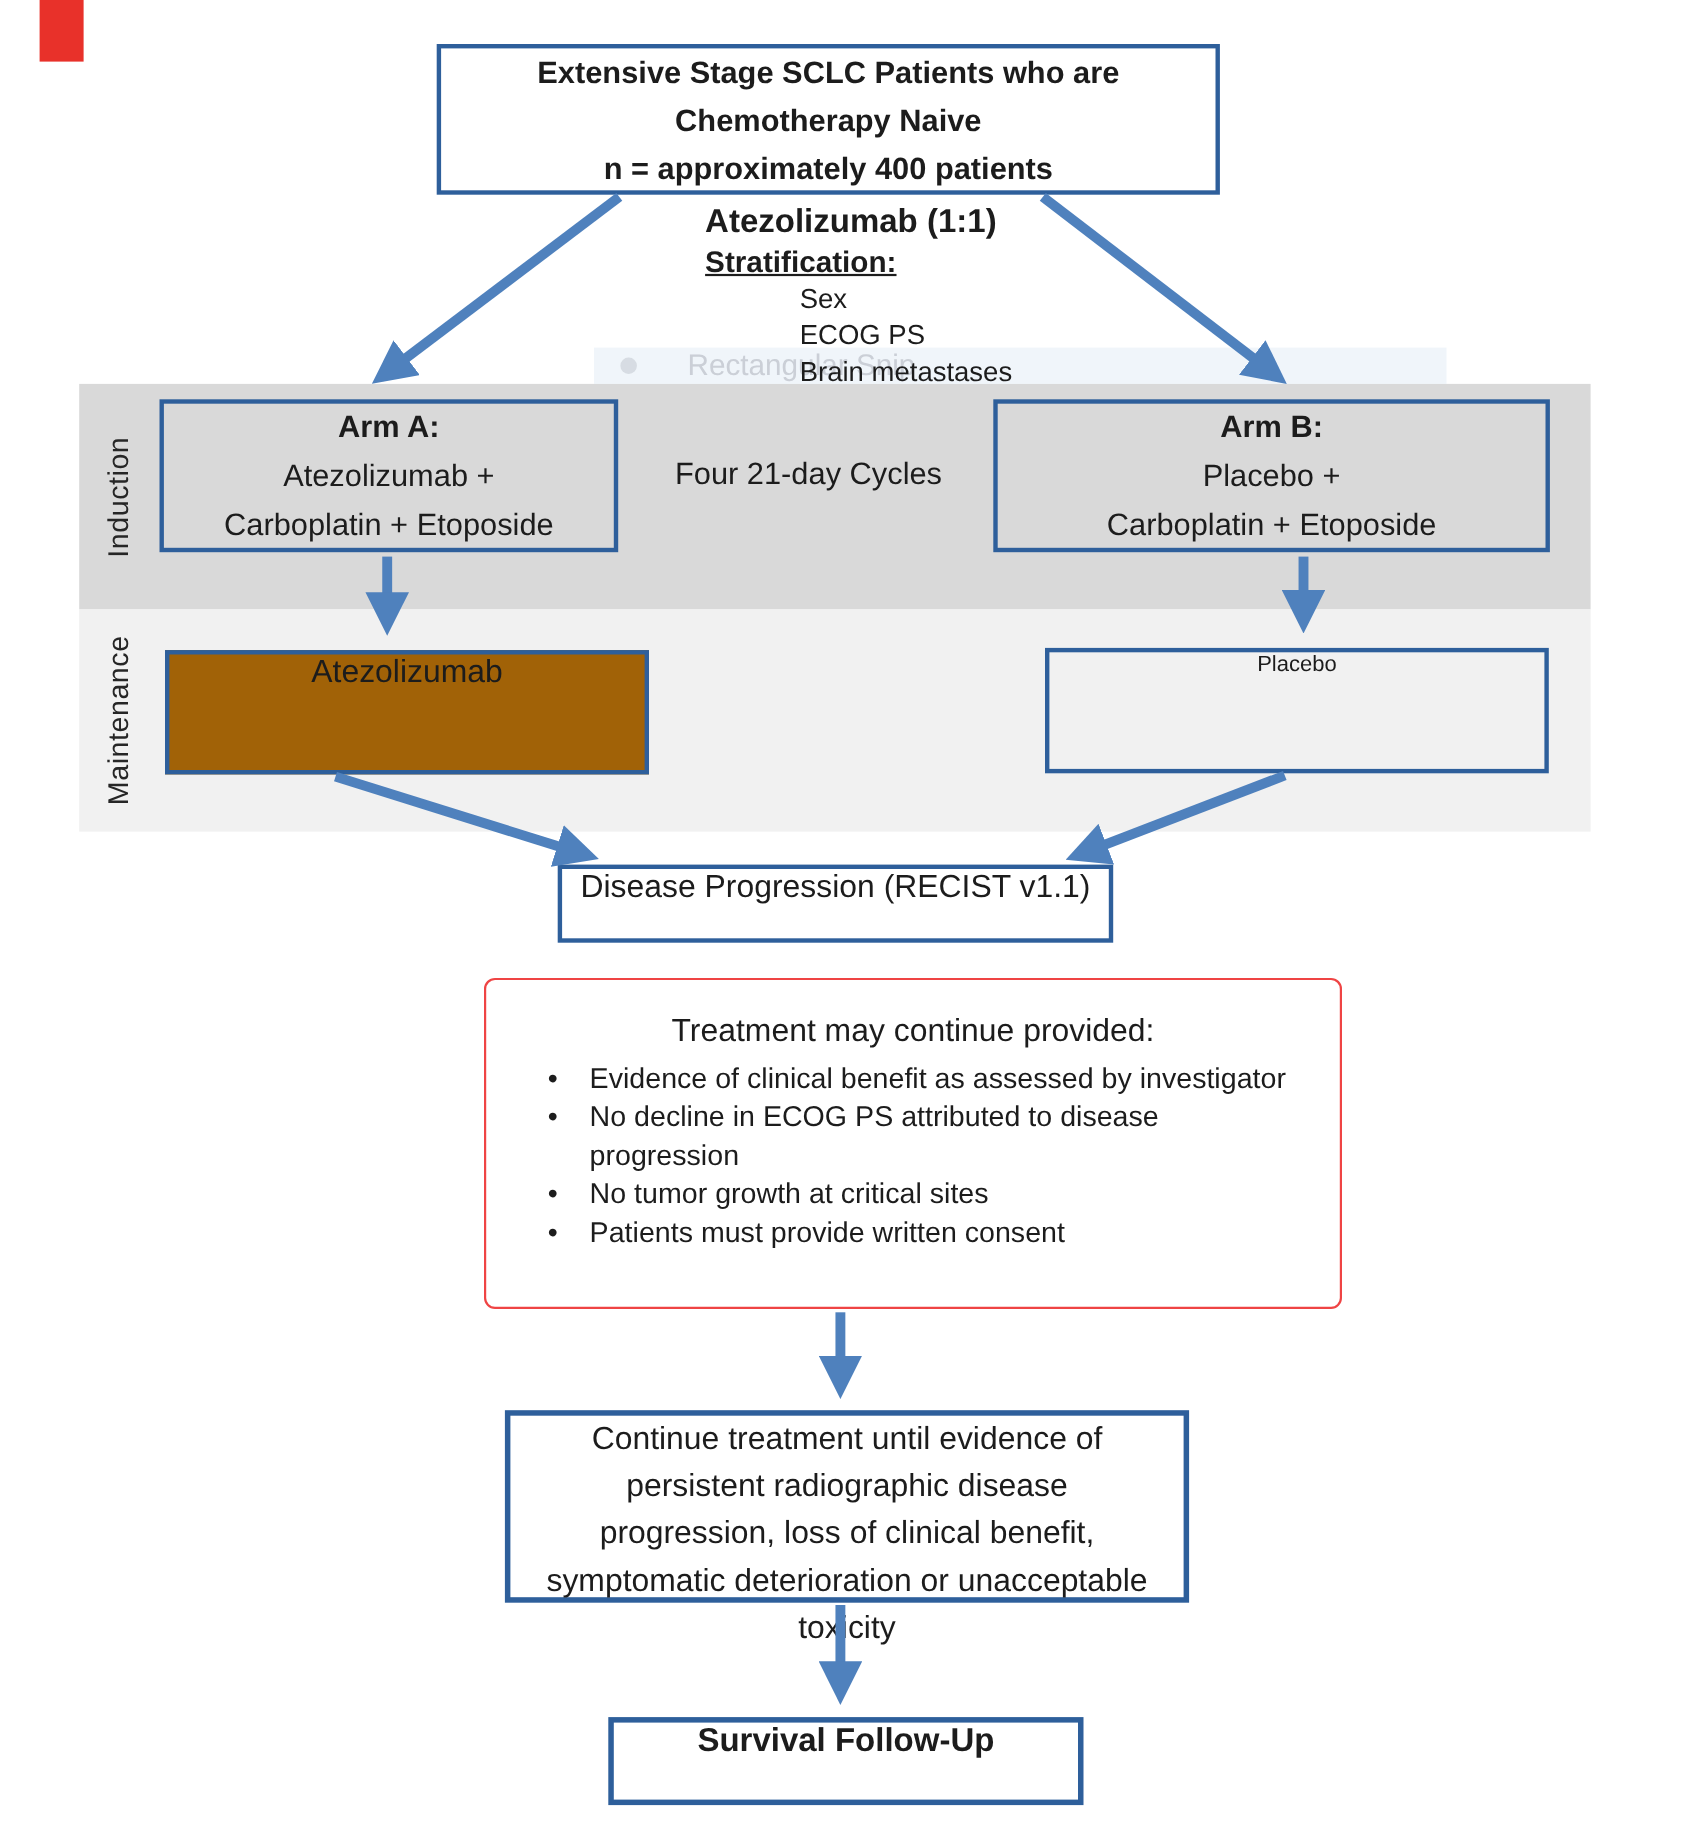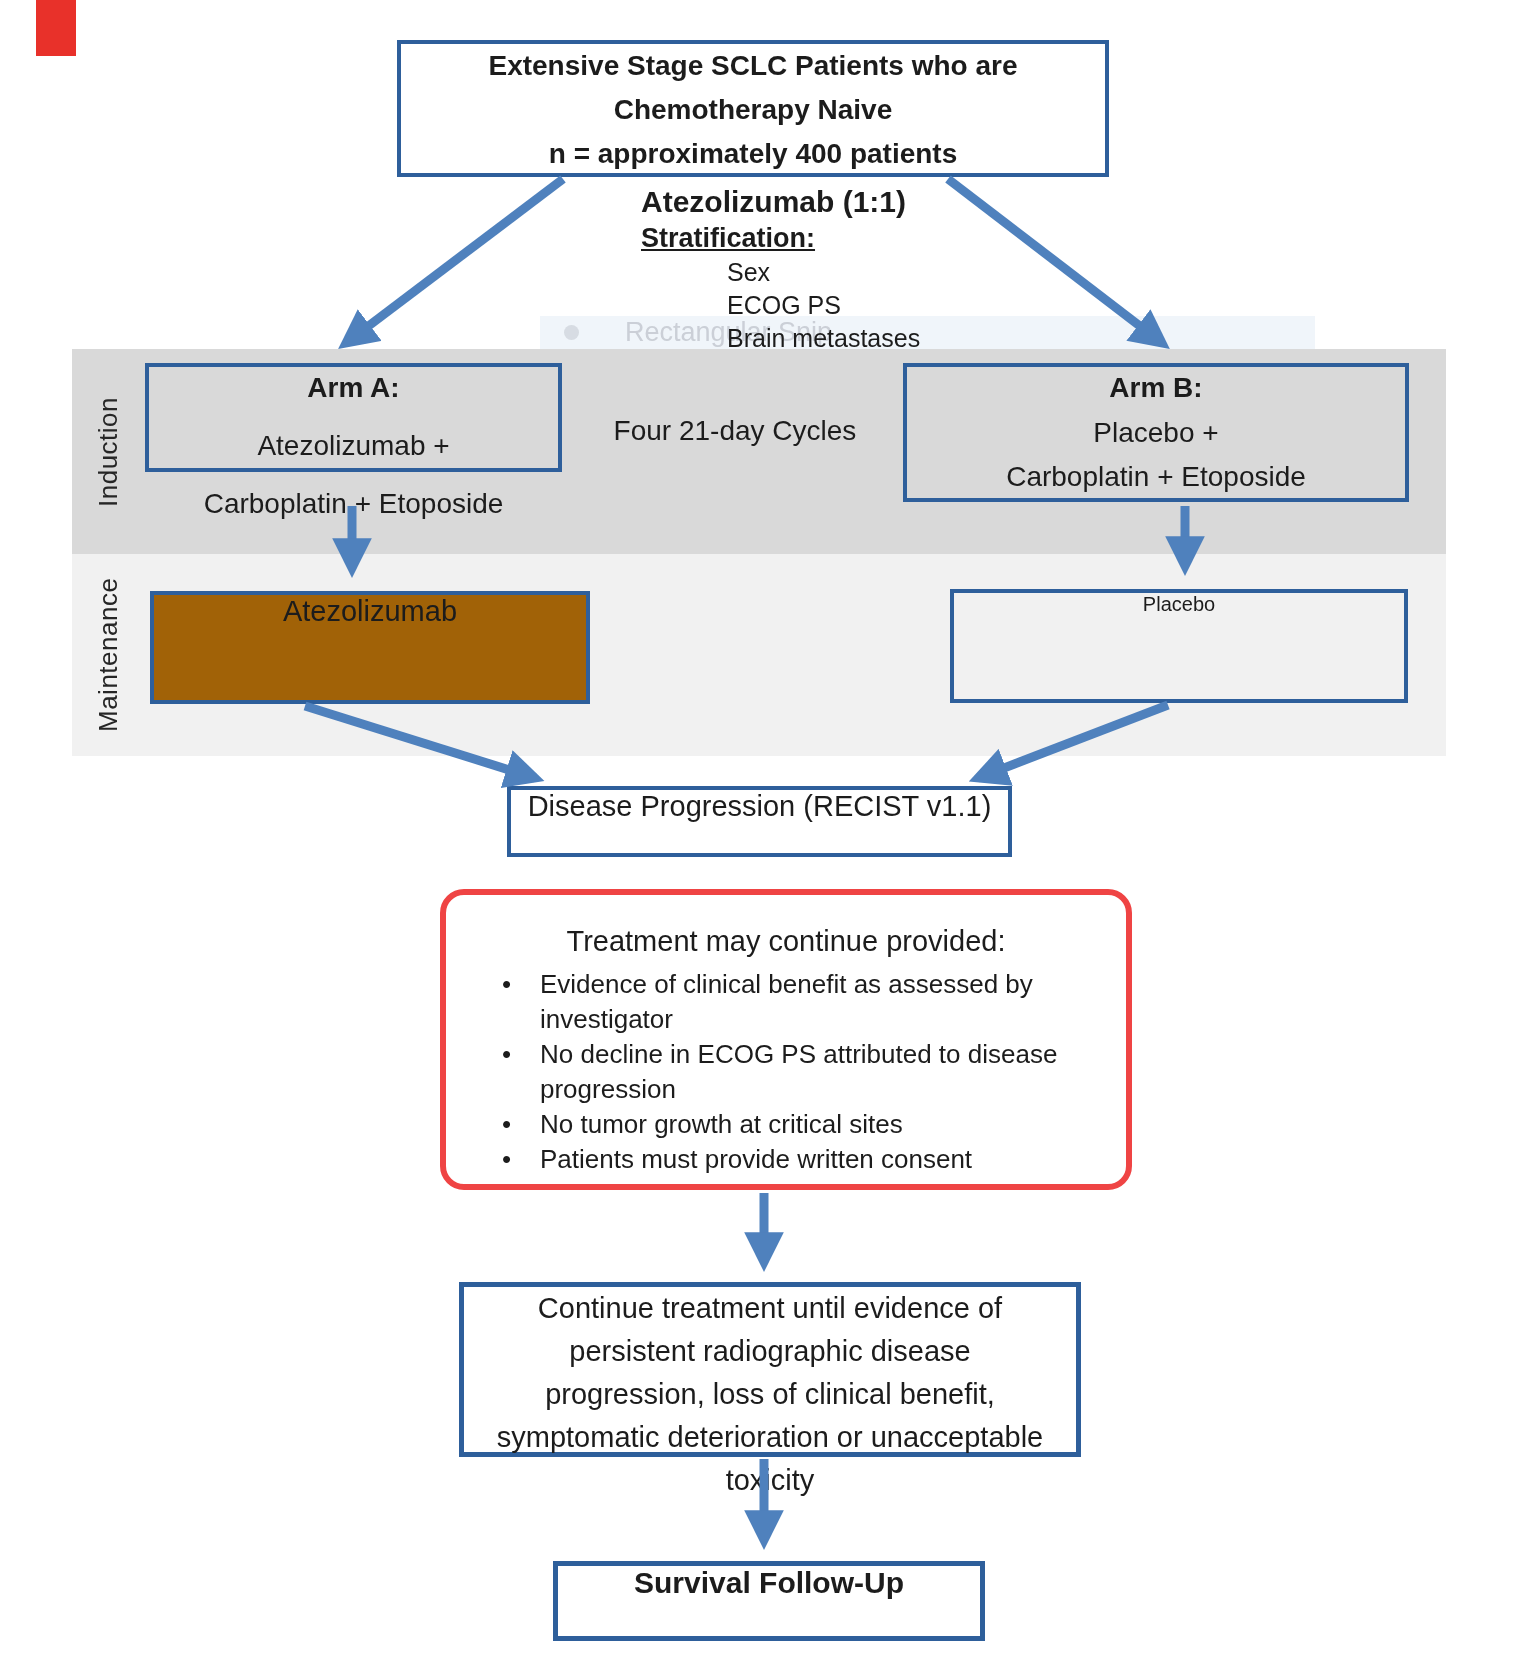--- a/index.html
+++ b/index.html
@@ -29,29 +29,29 @@
   #rand-title{font-size:30px;font-weight:bold;line-height:36px;}
   #strat-label{font-size:27px;font-weight:bold;text-decoration:underline;line-height:36px;}
   .strat-item{font-size:25px;line-height:33px;margin-left:86px;}
   #snip-artifact{
     position:absolute;left:540px;top:316px;width:775px;height:33px;z-index:0;
     background:rgba(228,236,245,0.55);display:flex;align-items:center;
   }
   #snip-dot{width:15px;height:15px;border-radius:50%;background:rgba(190,196,203,0.5);margin-left:24px;}
   #snip-text{margin-left:46px;font-size:27px;color:rgba(165,170,180,0.5);}
   #red-marker{position:absolute;left:36px;top:0;width:40px;height:56px;background:#e8312a;z-index:1;}
-  #arm-a-box{left:145px;top:363px;width:417px;height:109px;background:#d9d9d9;font-size:28px;line-height:42px;gap:16px;}
+  #arm-a-box{left:145px;top:363px;width:417px;height:139px;background:#d9d9d9;font-size:28px;line-height:42px;}
   #arm-b-box{left:903px;top:363px;width:506px;height:139px;background:#d9d9d9;font-size:28px;line-height:42px;}
   #cycles-label{position:absolute;left:575px;top:415px;width:320px;text-align:center;font-size:28px;z-index:1;}
   #atezo-box{left:150px;top:591px;width:440px;height:113px;background:#a16207;font-size:29px;}
   #placebo-box{left:950px;top:589px;width:458px;height:114px;background:#f1f1f1;font-size:20px;}
   #disease-box{left:507px;top:786px;width:505px;height:71px;font-size:29px;}
   #treatment-box{
-    left:440px;top:889px;width:692px;height:301px;
-    border:6px solid #ef4444;border-radius:24px;justify-content:flex-start;
+    left:440px;top:889px;width:780px;height:301px;
+    border:2px solid #ef4444;border-radius:10px;justify-content:flex-start;
   }
   #treatment-title{margin-top:28px;font-size:29px;line-height:36px;}
   #treatment-bullets{margin-top:8px;width:100%;}
   .bullet-row{display:flex;text-align:left;font-size:26px;line-height:35px;padding:0 40px 0 56px;}
   .bullet-glyph{flex:0 0 38px;}
   .bullet-text{flex:1;}
   #continue-box{left:459px;top:1282px;width:622px;height:175px;border-width:5px;font-size:29px;line-height:43px;padding:0 28px;}
   #survival-box{left:553px;top:1561px;width:432px;height:80px;border-width:5px;font-size:30px;font-weight:bold;}
   #arrow-layer{position:absolute;left:0;top:0;z-index:2;pointer-events:none;}
 </style>

